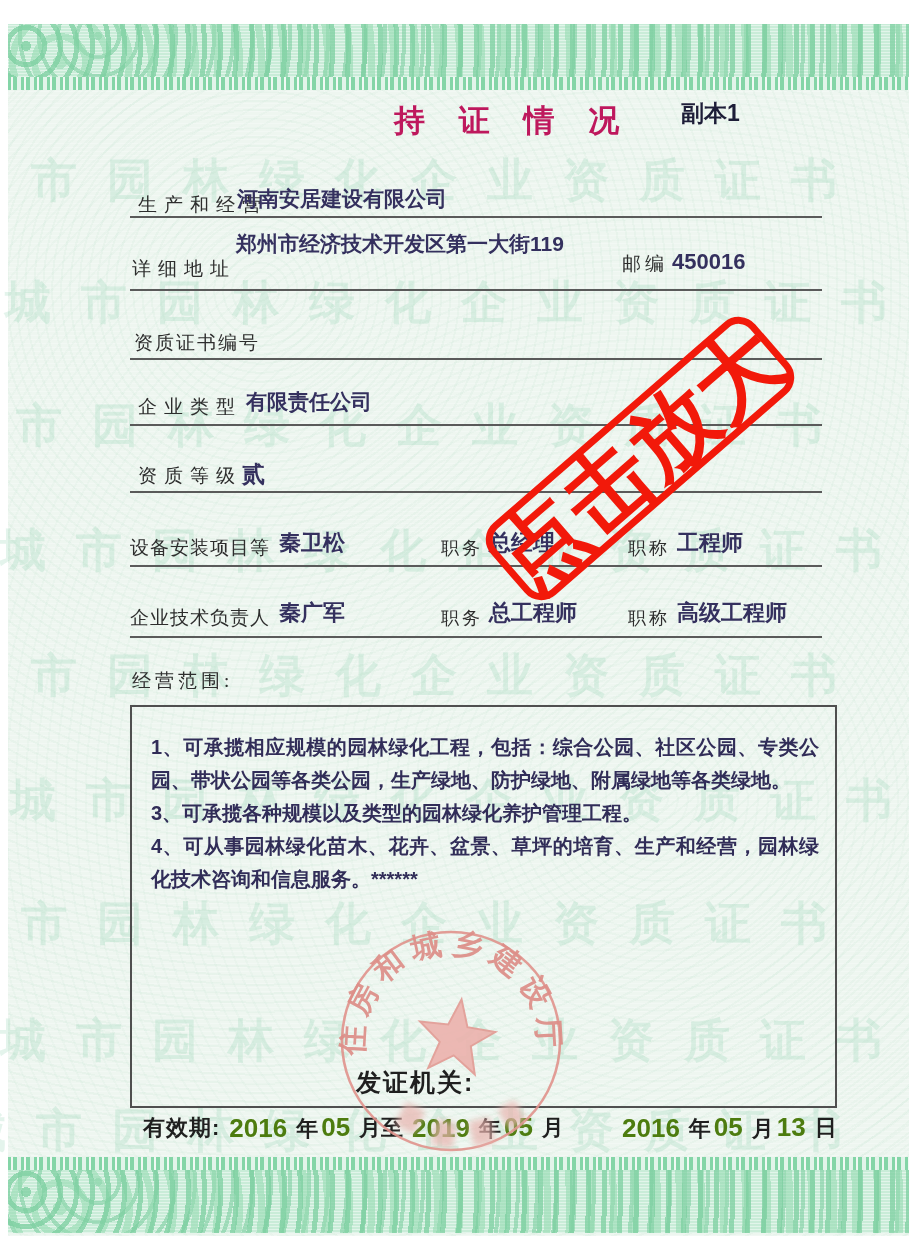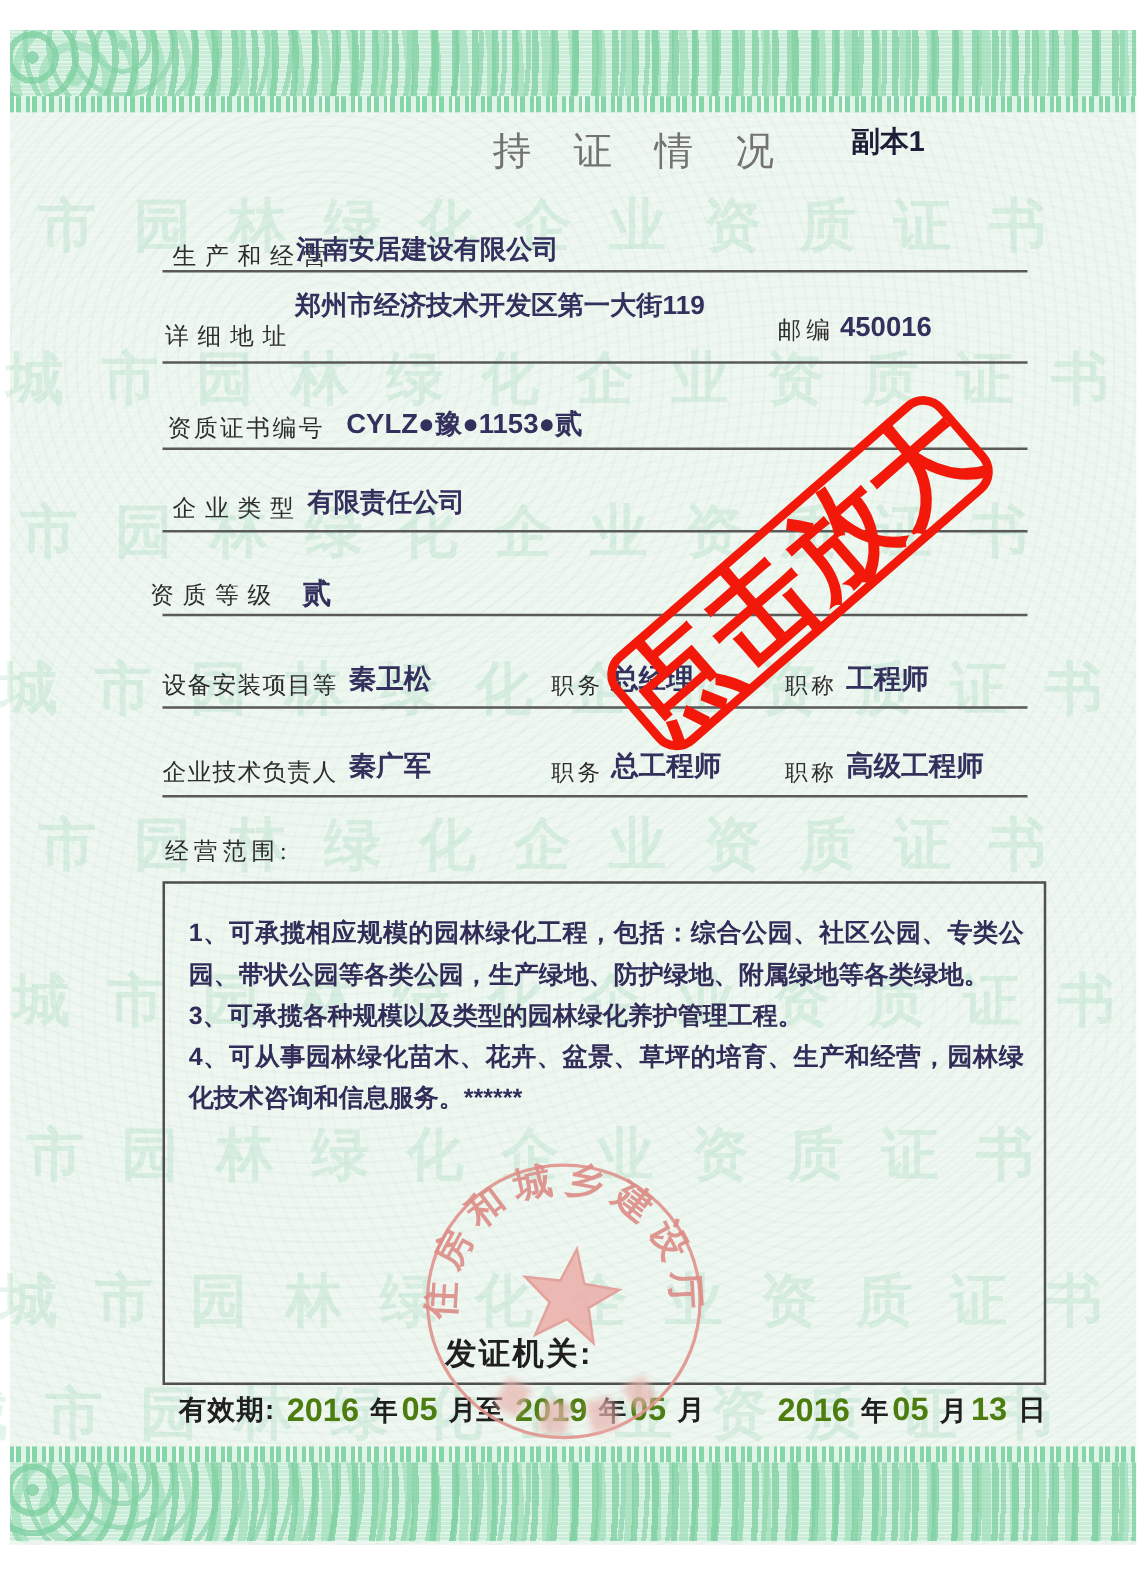--- a/index.html
+++ b/index.html
@@ -29,22 +29,22 @@
   .band-bottom{top:1157px;height:76px;}
   .band-bottom .chain{top:0;}
   .band-bottom .floral{top:13px;height:63px;}
   
   .wm{position:absolute;white-space:nowrap;font-family:"Liberation Serif",serif;font-weight:bold;
       font-size:46px;letter-spacing:30px;color:rgba(128,204,164,.21);z-index:1;pointer-events:none;}
   
   .lbl{position:absolute;font-family:"Liberation Serif",serif;color:#2d2d2d;font-size:19px;z-index:2;}
   .val{position:absolute;font-weight:bold;color:#34305e;z-index:2;}
   .rule{position:absolute;left:130px;width:692px;height:0;border-top:2px solid #5a5a5a;z-index:2;}
-  .title{position:absolute;left:394px;top:100px;font-family:"Liberation Serif",serif;font-weight:normal;
-         font-size:31px;letter-spacing:13px;color:#737373;z-index:2;}
+  .title{position:absolute;left:394px;top:100px;font-family:"Liberation Serif",serif;font-weight:bold;
+         font-size:31px;letter-spacing:13px;color:#be185d;z-index:2;}
   .copy{position:absolute;left:681px;top:98px;font-weight:bold;font-size:23px;color:#1d1d38;z-index:2;}
   .scope-box{position:absolute;left:130px;top:705px;width:707px;height:403px;border:2px solid #4f4f4f;
              box-sizing:border-box;padding:24px 16px 0 19px;z-index:2;}
   .scope-box p{margin:0;font-weight:bold;font-size:20px;line-height:33px;color:#312d58;text-align:justify;}
   .issuer{position:absolute;left:356px;top:1066px;font-weight:bold;font-size:25px;color:#1f1f1f;
           letter-spacing:2px;z-index:4;}
   .validity{position:absolute;top:1112px;display:flex;align-items:center;gap:9px;z-index:4;}
   .validity .num{font-weight:bold;font-size:26px;color:#4d7c0f;}
   .validity .unit{font-weight:bold;font-size:22px;color:#1f1f1f;}
   .validity .pair{display:inline-flex;gap:3px;align-items:baseline;}
@@ -90,28 +90,27 @@
   <div class="val" style="left:237px;top:185px;font-size:21px">河南安居建设有限公司</div>
   <div class="rule" style="top:216px"></div>
 
   <div class="val" style="left:236px;top:230px;font-size:21px">郑州市经济技术开发区第一大街119</div>
   <div class="lbl" style="left:132px;top:256px;letter-spacing:7px">详细地址</div>
   <div class="lbl" style="left:622px;top:251px;letter-spacing:4px">邮编</div>
   <div class="val" style="left:672px;top:249px;font-size:22px">450016</div>
   <div class="rule" style="top:289px"></div>
 
   <div class="lbl" style="left:134px;top:330px;letter-spacing:2px">资质证书编号</div>
-  <div class="val" style="left:277px;top:324px;font-size:22px">CYLZ●豫●1153●贰</div>
   <div class="rule" style="top:358px"></div>
 
   <div class="lbl" style="left:138px;top:394px;letter-spacing:7px">企业类型</div>
   <div class="val" style="left:246px;top:388px;font-size:21px">有限责任公司</div>
   <div class="rule" style="top:424px"></div>
 
-  <div class="lbl" style="left:120px;top:463px;letter-spacing:7px">资质等级</div>
+  <div class="lbl" style="left:138px;top:463px;letter-spacing:7px">资质等级</div>
   <div class="val" style="left:242px;top:459px;font-size:23px">贰</div>
   <div class="rule" style="top:491px"></div>
 
   <div class="lbl" style="left:130px;top:535px;letter-spacing:1px">设备安装项目等</div>
   <div class="val" style="left:279px;top:528px;font-size:22px">秦卫松</div>
   <div class="lbl" style="left:441px;top:536px;font-size:18px;letter-spacing:3px">职务</div>
   <div class="val" style="left:489px;top:528px;font-size:22px">总经理</div>
   <div class="lbl" style="left:628px;top:536px;font-size:18px;letter-spacing:3px">职称</div>
   <div class="val" style="left:677px;top:528px;font-size:22px">工程师</div>
   <div class="rule" style="top:565px"></div>

